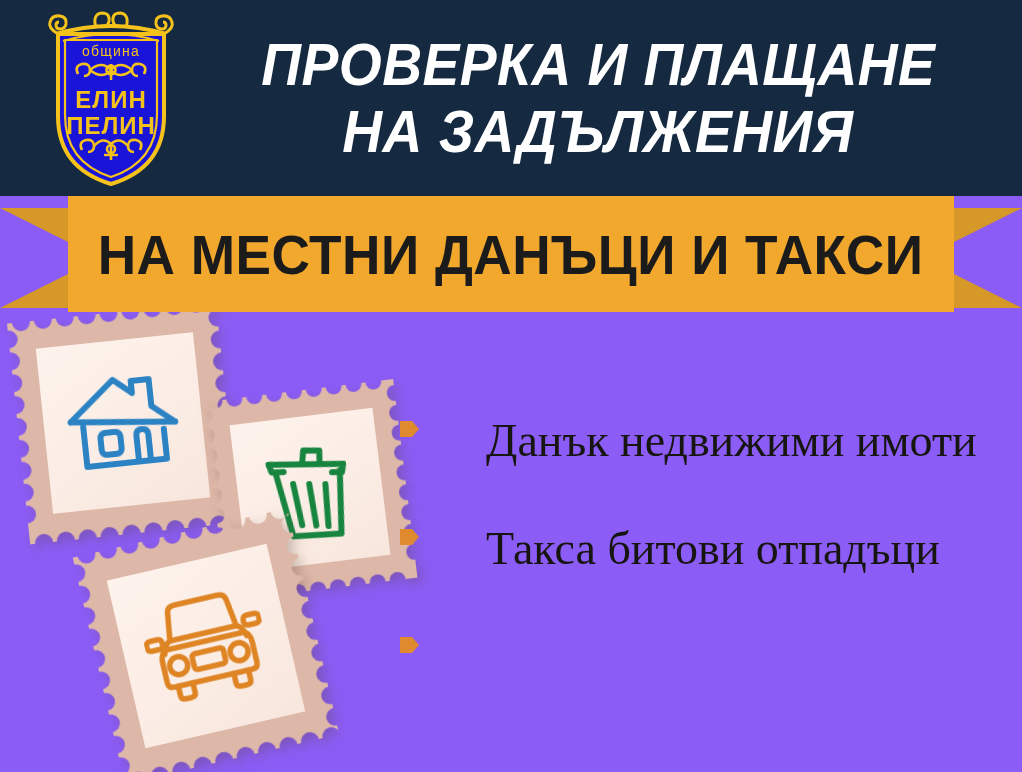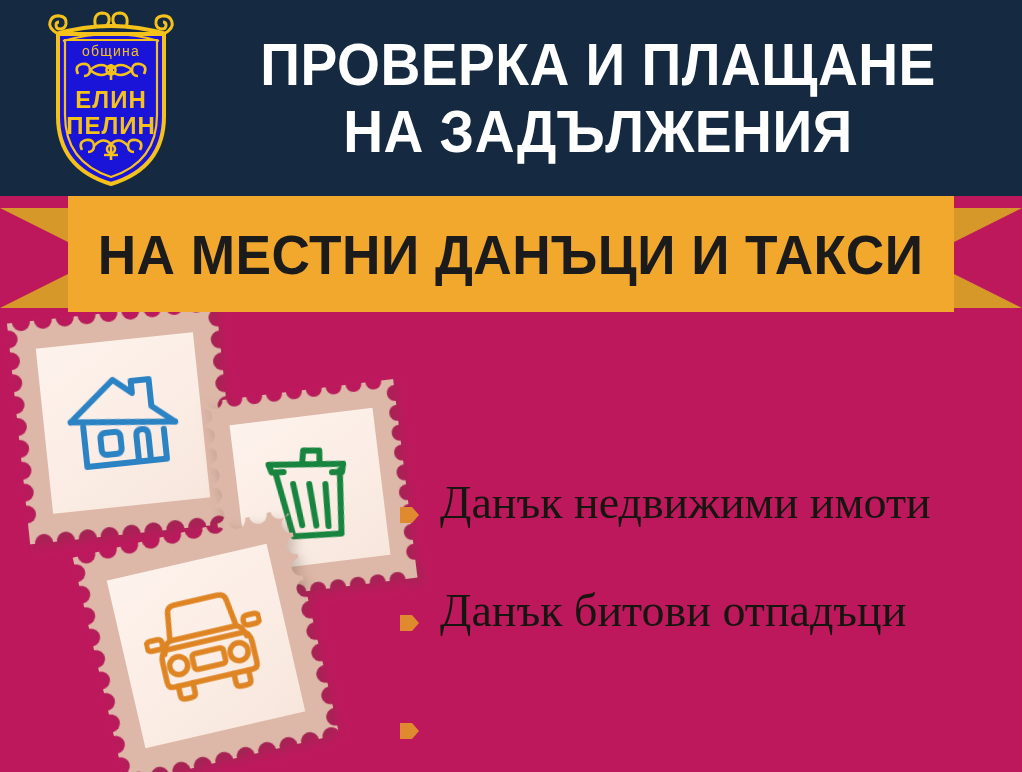--- a/index.html
+++ b/index.html
@@ -13,21 +13,21 @@
   body {
     font-family: "Liberation Sans", sans-serif;
     background: #EAE6DE;
     position: relative;
   }
 
   #poster {
     position: relative;
     width: 1022px;
     height: 772px;
-    background: #be185d;
+    background: #8b5cf6;
     overflow: hidden;
   }
 
   
   .header-band {
     position: absolute;
     left: 0;
     top: 0;
     width: 1022px;
     height: 196px;
@@ -48,20 +48,21 @@
     position: absolute;
     left: 186px;
     top: 16px;
     width: 824px;
     height: 164px;
     z-index: 7;
     display: flex;
     flex-direction: column;
     align-items: center;
     justify-content: center;
+    font-style: italic;
   }
 
   .header-line {
     color: #ffffff;
     font-family: "Liberation Sans", sans-serif;
     font-weight: bold;
     font-size: 60px;
     line-height: 1.12;
     letter-spacing: 0.5px;
     text-align: center;
@@ -150,22 +151,23 @@
   .list {
     position: absolute;
     left: 398px;
     top: 418px;
     width: 620px;
     z-index: 4;
   }
 
   .list-item {
     display: flex;
-    align-items: flex-end;
+    align-items: flex-start;
     height: 108px;
+    gap: 46px;
   }
 
   .bullet {
     width: 22px;
     height: 22px;
     margin-right: 20px;
     flex: 0 0 22px;
   }
 
   .list-label {
@@ -439,21 +441,21 @@
       <svg class="bullet" viewBox="0 0 22 22">
         <path d="M2 3 L14 3 L21 11 L14 19 L2 19 Z" fill="#E08A30"></path>
       </svg>
       <span class="list-label">Данък недвижими имоти</span>
     </div>
 
     <div class="list-item">
       <svg class="bullet" viewBox="0 0 22 22">
         <path d="M2 3 L14 3 L21 11 L14 19 L2 19 Z" fill="#E08A30"></path>
       </svg>
-      <span class="list-label">Данък битови отпадъци</span>
+      <span class="list-label">Такса битови отпадъци</span>
     </div>
 
     <div class="list-item">
       <svg class="bullet" viewBox="0 0 22 22">
         <path d="M2 3 L14 3 L21 11 L14 19 L2 19 Z" fill="#E08A30"></path>
       </svg>
     </div>
 
   </div>
 

